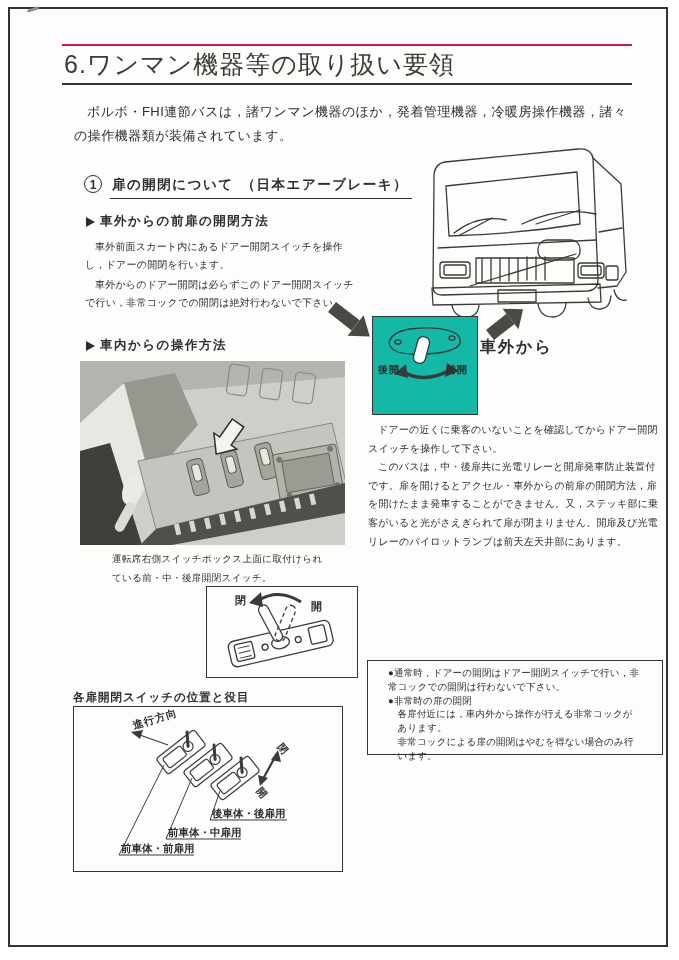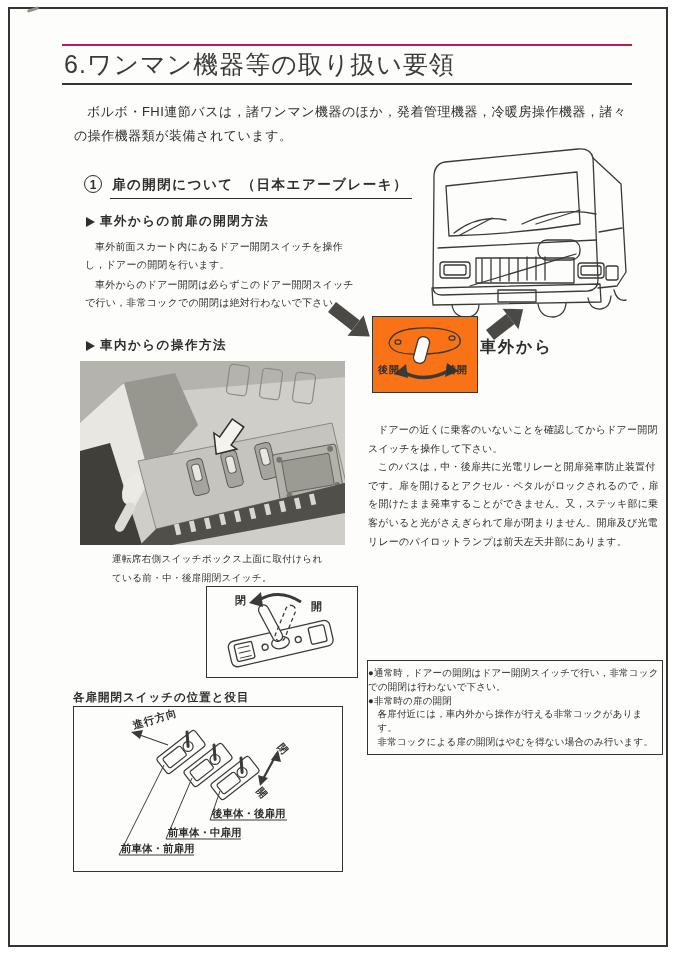--- a/index.html
+++ b/index.html
@@ -43,30 +43,30 @@
   .head-interior{left:86px;top:337px;}
   
   .paras-exterior{left:85px;top:238px;width:272px;}
   .paras-exterior p{margin:0 0 2px 0;font-size:10px;line-height:18px;letter-spacing:0.2px;text-indent:1em;}
   .right-col{left:368px;top:421px;width:292px;}
   .right-col p{margin:0;font-size:10px;line-height:18.6px;letter-spacing:0.2px;text-indent:1em;}
   
   .photo-caption{left:112px;top:549px;width:240px;font-size:9.5px;line-height:19px;letter-spacing:0.4px;}
   .photo-caption div{white-space:nowrap;}
   
-  .ext-switch-box{left:372px;top:316px;width:106px;height:77px;border:1.5px solid #343431;background:#f97316;box-sizing:border-box;}
+  .ext-switch-box{left:372px;top:316px;width:106px;height:99px;border:1.5px solid #343431;background:#14b8a6;box-sizing:border-box;}
   .ext-label{position:absolute;font-size:10px;font-weight:700;letter-spacing:1px;}
   .ext-label.left{left:5px;top:46px;}
   .ext-label.right{left:73px;top:46px;}
   .outside-label{left:480px;top:337px;font-size:16px;font-weight:700;letter-spacing:2px;}
   .lever-box{left:206px;top:586px;width:152px;height:92px;border:1.5px solid #343431;background:#fdfdfb;box-sizing:border-box;}
   .lever-label{position:absolute;font-size:11px;font-weight:700;}
   .lever-label.close{left:28px;top:6px;}
   .lever-label.open{left:104px;top:12px;}
-  .notes-box{left:367px;top:660px;width:296px;height:95px;border:1.5px solid #343431;box-sizing:border-box;padding:5px 0;background:#fdfdfb;}
+  .notes-box{left:367px;top:660px;width:296px;height:95px;border:1.5px solid #343431;box-sizing:border-box;padding:5px 20px;background:#fdfdfb;}
   .notes-box p{margin:0;font-size:9.5px;line-height:13.8px;letter-spacing:0.2px;}
   .notes-box p.indent{padding-left:1em;}
   
   .pos-heading{left:73px;top:690px;font-size:11.5px;font-weight:700;letter-spacing:1px;}
   .pos-box{left:73px;top:706px;width:270px;height:166px;border:1.5px solid #343431;background:#fdfdfb;box-sizing:border-box;}
   svg{display:block;}
   svg text{font-family:"Liberation Sans","DejaVu Sans",sans-serif;fill:#2e2d2b;stroke:none;}
   .photo{left:80px;top:361px;width:265px;height:184px;}
   .bus{left:418px;top:140px;}
   .black-arrow-1{left:326px;top:293px;}
@@ -222,21 +222,21 @@
   </g>
 </svg>
 
 <div class="abs photo-caption">
   <div>運転席右側スイッチボックス上面に取付けられ</div>
   <div>ている前・中・後扉開閉スイッチ。</div>
 </div>
 
 <div class="abs right-col">
   <p>ドアーの近くに乗客のいないことを確認してからドアー開閉スイッチを操作して下さい。</p>
-  <p>このバスは，中・後扉共に光電リレーと開扉発車防止装置付です。扉を開けるとアクセル・ペタルがロックされるので，扉を開けたまま発車することができません。又，ステッキ部に乗客がいると光がさえぎられて扉が閉まりません。開扉及び光電リレーのパイロットランプは前天左天井部にあります。</p>
+  <p>このバスは，中・後扉共に光電リレーと開扉発車防止装置付です。扉を開けるとアクセル・車外からの前扉の開閉方法，扉を開けたまま発車することができません。又，ステッキ部に乗客がいると光がさえぎられて扉が閉まりません。開扉及び光電リレーのパイロットランプは前天左天井部にあります。</p>
 </div>
 
 <div class="abs lever-box">
   <svg width="149" height="89" viewBox="0 0 149 89">
     <g fill="none" stroke="#3a3a38" stroke-width="1.3" stroke-linejoin="round">
       <g transform="rotate(-13 72 58)">
         <rect x="22" y="44" width="104" height="26" rx="6"></rect>
         <rect x="28" y="48" width="18" height="17" rx="2"></rect>
         <path d="M31,52 L43,52 M31,57 L43,57 M31,62 L43,62" stroke-width="1"></path>
         <circle cx="58" cy="57" r="3"></circle>

